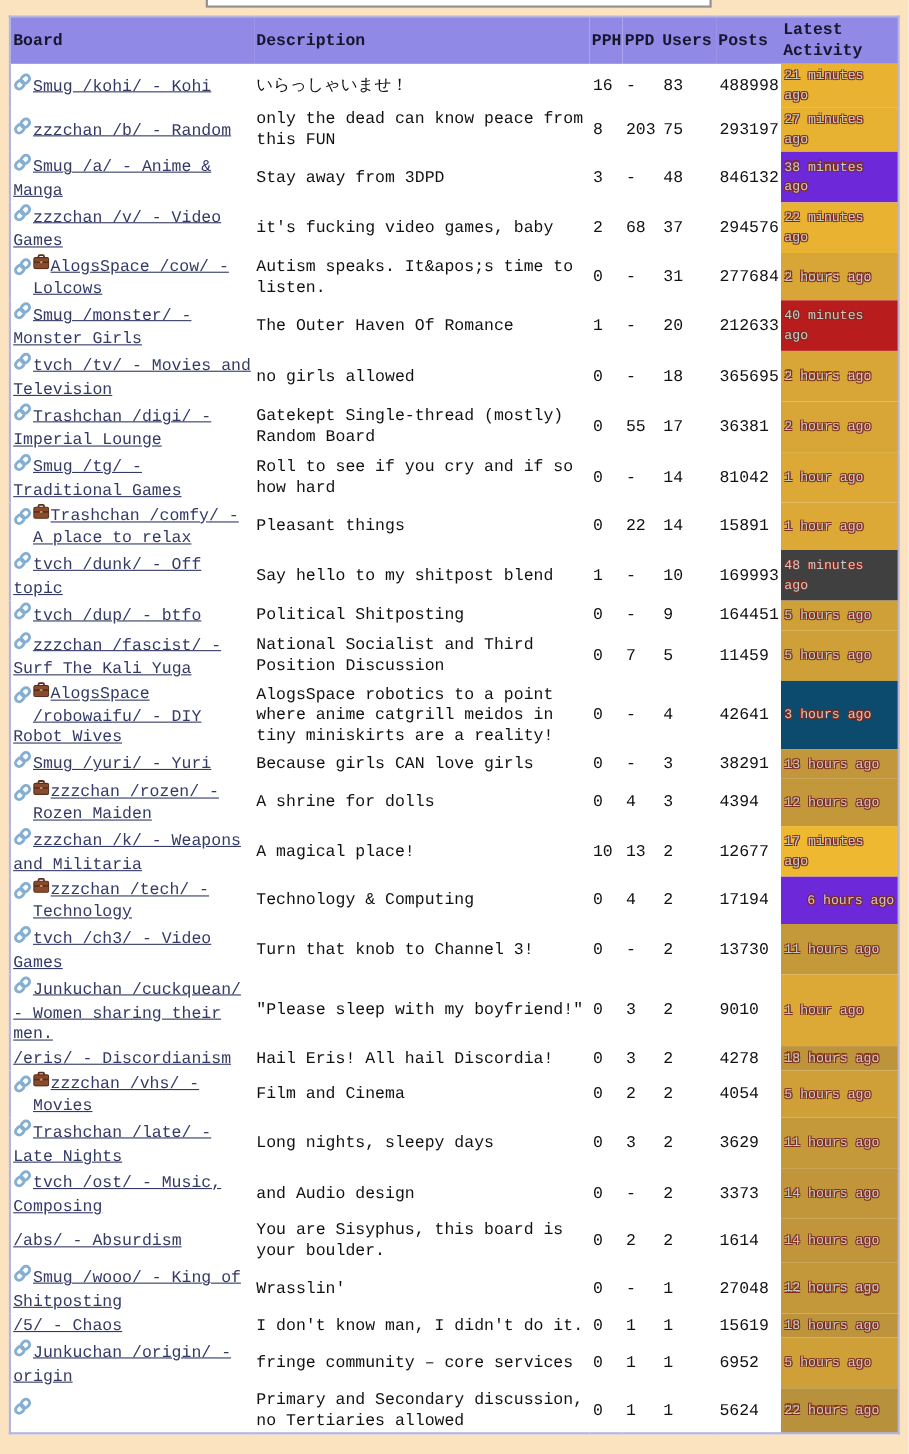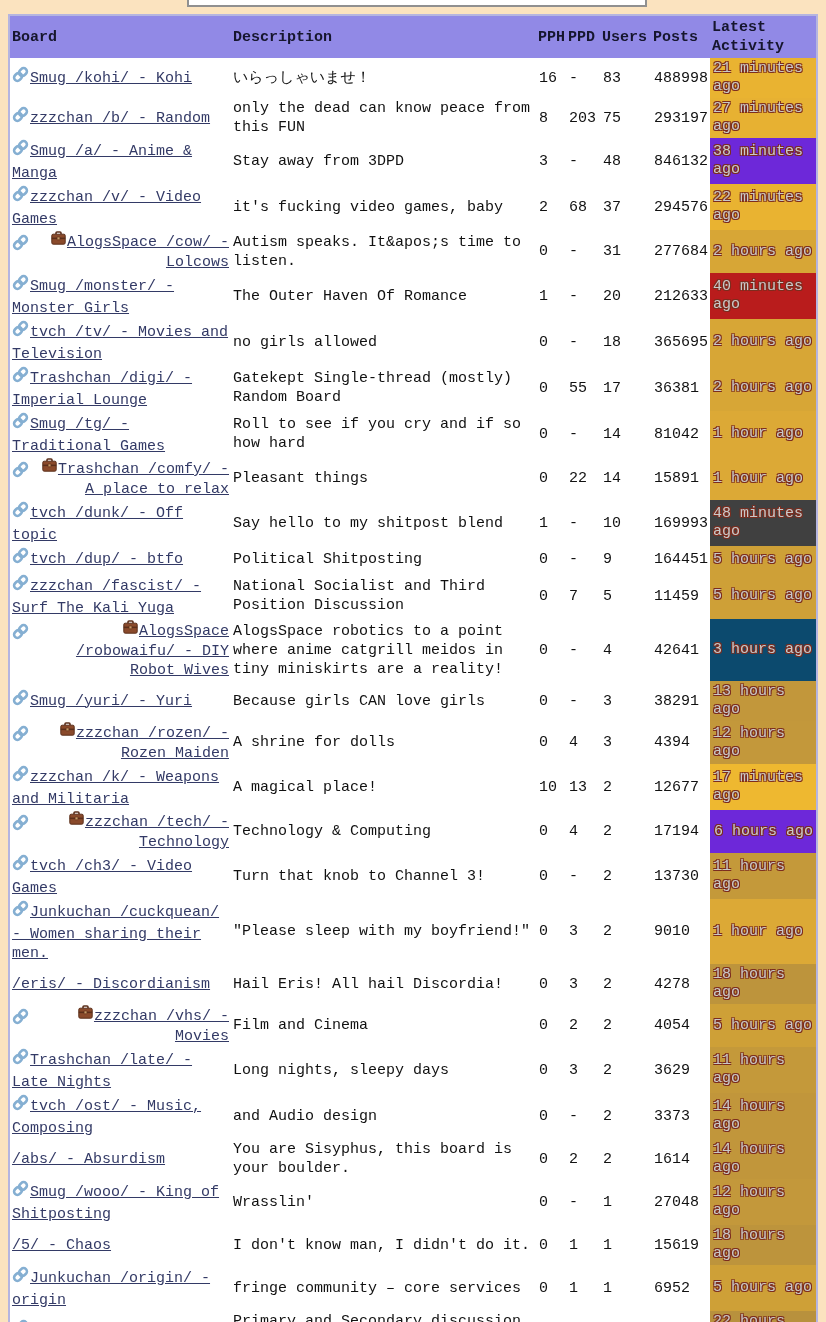--- a/index.html
+++ b/index.html
@@ -43,31 +43,31 @@
     background:var(--header-bg);color:var(--header-text);
     font-weight:bold;text-align:left;vertical-align:middle;
     padding:2px 2px;font-size:15px;line-height:19px;
   }
   td{
     padding:1px 2px;vertical-align:middle;
     font-size:15px;line-height:19px;
     overflow-wrap:break-word;
   }
   td.cell-board{padding-left:2px;}
-  td.cell-board.centered{text-align:right;}
+  td.cell-board.centered{text-align:left;}
   a.board-link{
     color:var(--link);text-decoration:underline;cursor:pointer;
   }
   .chain-icon{display:inline-block;vertical-align:middle;margin:0 1px 2px 0;color:var(--chain-icon);}
   td.centered .chain-icon{float:left;margin-top:3px;}
   .briefcase-icon{display:inline-block;vertical-align:middle;margin:0 1px 2px 0;}
   td.cell-num{padding-left:3px;}
   td.cell-activity{
     color:var(--activity-text);
-    font-size:15px;line-height:18px;
+    font-size:12px;line-height:18px;
     padding:2px 3px;vertical-align:middle;
     text-shadow:-1px -1px 0 var(--activity-shadow),1px -1px 0 var(--activity-shadow),
                 -1px 1px 0 var(--activity-shadow),1px 1px 0 var(--activity-shadow);
   }
 </style>
 </head>
 <body>
 
 <input class="top-input" type="text" value="" style="">
 

